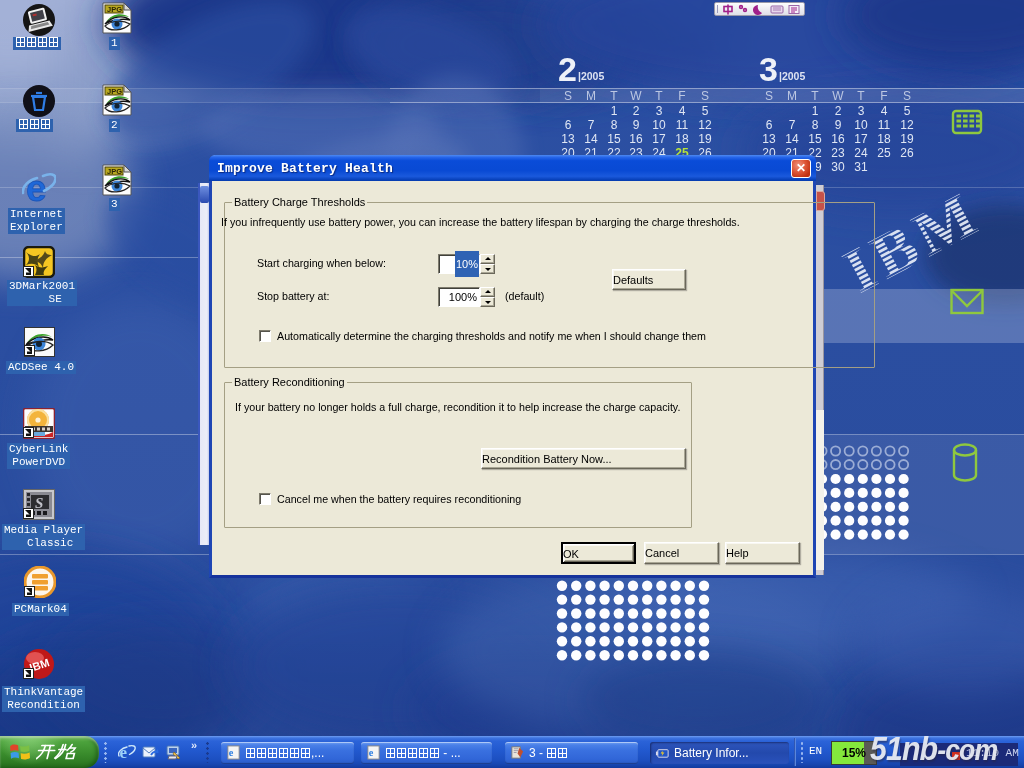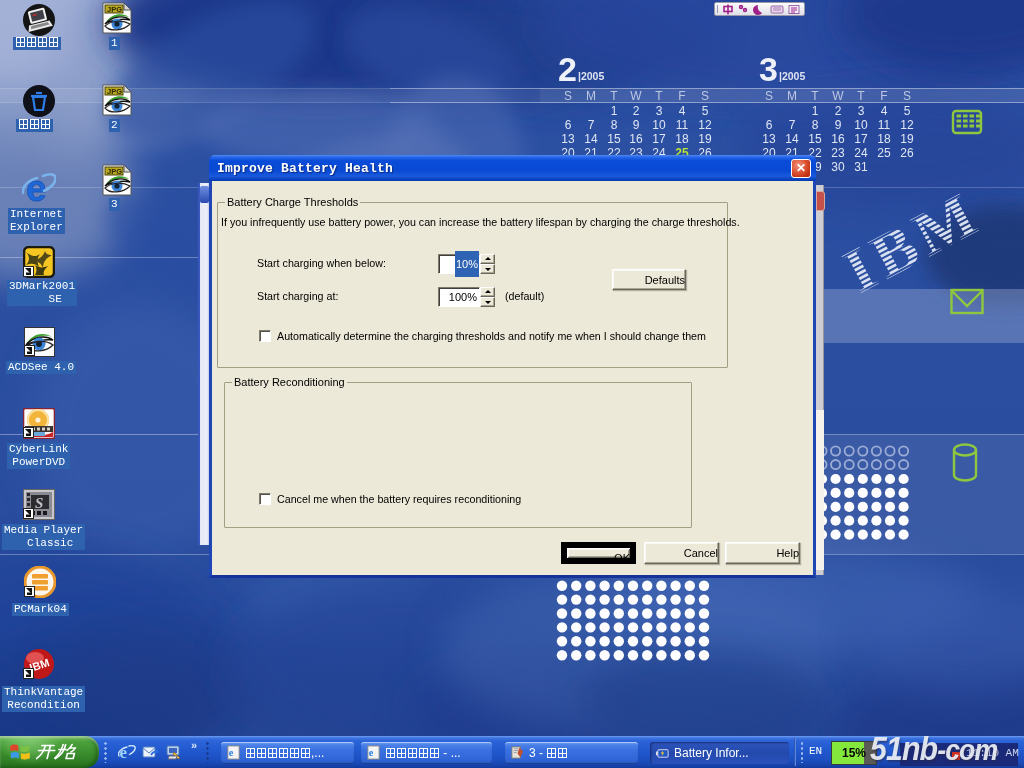--- a/index.html
+++ b/index.html
@@ -15,21 +15,21 @@
 .sc:before{content:"";position:absolute;left:2px;top:4px;width:5px;height:4px;background:#111;clip-path:polygon(0 100%,100% 100%,100% 40%,0 40%)}
 .sc:after{content:"";position:absolute;left:1px;top:1px;border:3px solid transparent;border-top-color:#111;border-right-color:#111}
 
 #dlg{position:absolute;left:209px;top:155px;width:607px;height:423px;background:#ece9d8;border-left:3px solid #1f46b4;border-right:3px solid #1f46b4;border-bottom:3px solid #16339c;border-radius:6px 6px 0 0}
 #tbar{position:absolute;left:-3px;top:0;right:-3px;height:26px;border-radius:6px 6px 0 0;background:linear-gradient(180deg,#4e8af2 0%,#2665ea 9%,#0a4cd8 22%,#094ad4 60%,#1a59dc 82%,#0841ba 95%,#063cae 100%)}
 #tbar .cap{position:absolute;left:8px;top:6px;color:#fff;font:bold 13px "Liberation Mono",monospace;letter-spacing:0.2px;text-shadow:1px 1px 1px #0a2a80}
 #xbtn{position:absolute;right:5px;top:4px;width:20px;height:19px;border-radius:3px;border:1px solid #fff;background:radial-gradient(circle at 35% 30%,#f0907a 0%,#dd5536 45%,#c03010 80%);color:#fff;font:bold 12px "Liberation Sans",sans-serif;text-align:center;line-height:17px}
 .grp{position:absolute;border:1px solid #a49f84;border-radius:1px}
 .grp b{position:absolute;left:7px;top:-7px;background:#ece9d8;padding:0 2px;font:11px "Liberation Sans",sans-serif;font-weight:normal;color:#000}
 .dtx{position:absolute;font:10.7px "Liberation Sans",sans-serif;color:#000;white-space:pre}
-.btn{position:absolute;background:#ece9d8;border:1px solid;border-color:#fff #6a675a #6a675a #fff;box-shadow:inset -1px -1px 0 #a9a695,inset 1px 1px 0 #f8f7f1,1px 1px 1px rgba(0,0,0,.25);font:11px "Liberation Sans",sans-serif;text-align:right;color:#000}
+.btn{position:absolute;background:#ece9d8;border:1px solid;border-color:#fff #6a675a #6a675a #fff;box-shadow:inset -1px -1px 0 #a9a695,inset 1px 1px 0 #f8f7f1,1px 1px 1px rgba(0,0,0,.25);font:11px "Liberation Sans",sans-serif;text-align:left;color:#000}
 .edit{position:absolute;background:#fff;border:1px solid;border-color:#7e7b6d #fff #fff #7e7b6d;box-shadow:inset 1px 1px 0 #40403a;font:11px "Liberation Sans",sans-serif;text-align:right}
 .spin{position:absolute;width:15px}
 .spin div{position:absolute;left:0;width:15px;height:10px;background:#ece9d8;border:1px solid;border-color:#fff #6a675a #6a675a #fff;box-shadow:inset -1px -1px 0 #a9a695}
 .spin div:after{content:"";position:absolute;left:4px;border:3px solid transparent}
 .spin .up{top:0}.spin .dn{top:10px}
 .spin .up:after{top:2px;border-bottom-color:#000;border-top-width:0}
 .spin .dn:after{top:3px;border-top-color:#000;border-bottom-width:0}
 .chk{position:absolute;width:12px;height:12px;background:#fff;border:1px solid;border-color:#7e7b6d #fff #fff #7e7b6d;box-shadow:inset 1px 1px 0 #55544c}
 
 #task{position:absolute;left:0;top:736px;width:1024px;height:32px;background:linear-gradient(180deg,#6f9ef2 0,#3e74e0 2px,#2b63d8 5px,#2259cf 14px,#1c4fc0 24px,#1745ae 29px,#123a9e 32px)}
@@ -463,46 +463,48 @@
 <div style="position:absolute;left:200px;top:186px;width:9px;height:17px;background:linear-gradient(180deg,#6f8fe0,#2a4ab0);border-radius:2px"></div>
 <div style="position:absolute;left:815px;top:185px;width:9px;height:390px;background:#cfcdd4;border-right:1px solid #9a96a0"></div>
 <div style="position:absolute;left:816px;top:191px;width:9px;height:20px;background:#c4524a;border-radius:0 3px 3px 0;border:1px solid #d8a8a0"></div>
 <div style="position:absolute;left:816px;top:410px;width:8px;height:160px;background:#f4f2ea"></div>
 
 <div id="dlg">
  <div id="tbar">
         <span class="cap">Improve Battery Health</span>
         <div id="xbtn">✕</div>
       </div>
- <div class="grp" style="left:5px;top:47px;width:511px;height:166px">
+ <div class="grp" style="left:12px;top:47px;width:651px;height:166px">
         <b>Battery Charge Thresholds</b>
       </div>
  <div class="dtx" style="left:9px;top:61px">If you infrequently use battery power, you can increase the battery lifespan by charging the charge thresholds.</div>
  <div class="dtx" style="left:45px;top:102px">Start charging when below:</div>
- <div class="dtx" style="left:45px;top:135px">Start charging at:</div>
+ <div class="dtx" style="left:45px;top:135px">Stop battery at:</div>
  <div class="edit" style="left:226px;top:99px;width:42px;height:20px;line-height:18px"><span style="background:#2f63b4;color:#fff;padding:7px 1px">10%</span></div>
  <div class="spin" style="left:268px;top:99px;height:20px">
         <div class="up"></div>
         <div class="dn"></div>
       </div>
  <div class="edit" style="left:226px;top:132px;width:42px;height:20px;line-height:18px;padding-right:2px">100%</div>
  <div class="spin" style="left:268px;top:132px;height:20px">
         <div class="up"></div>
         <div class="dn"></div>
       </div>
  <div class="dtx" style="left:293px;top:135px">(default)</div>
  <div class="btn" style="left:400px;top:114px;width:74px;height:21px;line-height:20px">Defaults</div>
  <div class="chk" style="left:47px;top:175px"></div>
  <div class="dtx" style="left:65px;top:175px">Automatically determine the charging thresholds and notify me when I should change them</div>
  <div class="grp" style="left:12px;top:227px;width:468px;height:146px">
         <b>Battery Reconditioning</b>
       </div>
+ <div class="dtx" style="left:23px;top:246px">If your battery no longer holds a full charge, recondition it to help increase the charge capacity.</div>
+ <div class="btn" style="left:269px;top:293px;width:205px;height:21px;line-height:20px">Recondition Battery Now...</div>
  <div class="chk" style="left:47px;top:338px"></div>
  <div class="dtx" style="left:65px;top:338px">Cancel me when the battery requires reconditioning</div>
- <div class="btn" style="left:349px;top:387px;width:75px;height:22px;line-height:20px;border:6px solid #000000;box-shadow:inset 1px 1px 0 #fff,inset -1px -1px 0 #6a675a,inset 2px 2px 0 #f8f7f1,inset -2px -2px 0 #a9a695">OK</div>
+ <div class="btn" style="left:349px;top:387px;width:75px;height:22px;line-height:20px;border:2px solid #000000;box-shadow:inset 1px 1px 0 #fff,inset -1px -1px 0 #6a675a,inset 2px 2px 0 #f8f7f1,inset -2px -2px 0 #a9a695">OK</div>
  <div class="btn" style="left:432px;top:387px;width:75px;height:22px;line-height:20px">Cancel</div>
  <div class="btn" style="left:513px;top:387px;width:75px;height:22px;line-height:20px">Help</div>
 </div>
 
 <div id="task">
 
  <div style="position:absolute;left:0;top:0;width:99px;height:32px;border-radius:0 14px 14px 0;background:radial-gradient(circle at 30% -20%,#8fd57e 0%,rgba(0,0,0,0) 45%),linear-gradient(180deg,#77c161 0%,#4ca23c 18%,#3c8f2e 50%,#2f7d24 80%,#256e1c 100%);box-shadow:inset 0 2px 2px rgba(255,255,255,.4),inset -3px 0 4px rgba(0,40,0,.4)">
   <svg style="position:absolute;left:9px;top:5px" width="22" height="21" viewBox="0 0 22 21">
    <g transform="rotate(-4 11 10)">
     <path d="M1.5 4.5 C4 2.5 7 3 9.5 4.2 L9.5 9.8 C7 8.7 4 8.3 1.5 9.6 Z" fill="#e0442a"></path>

